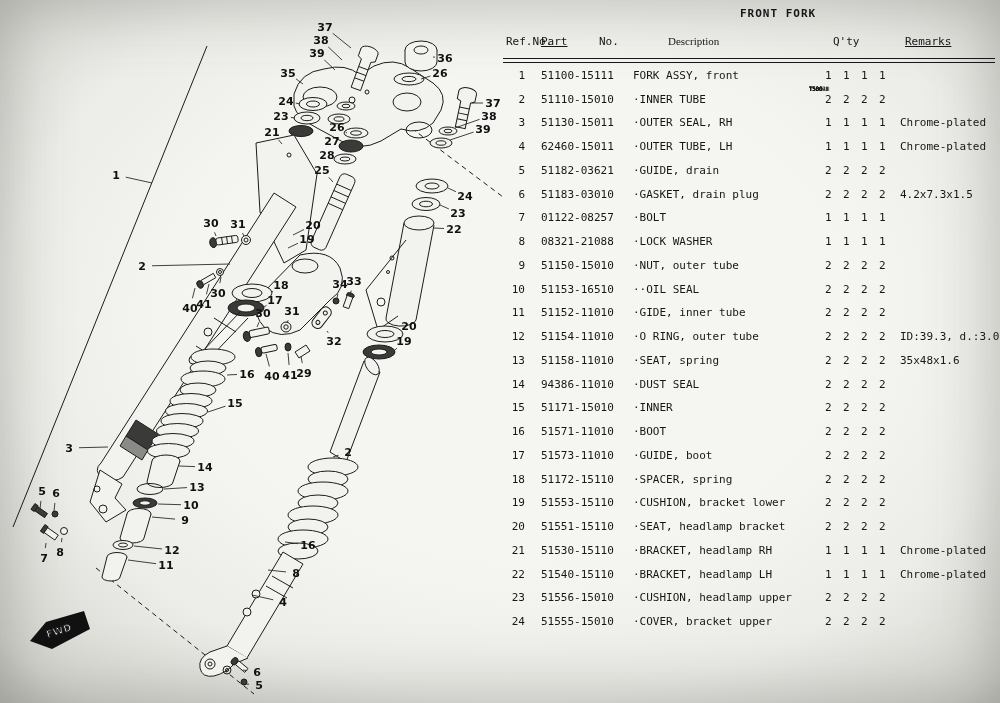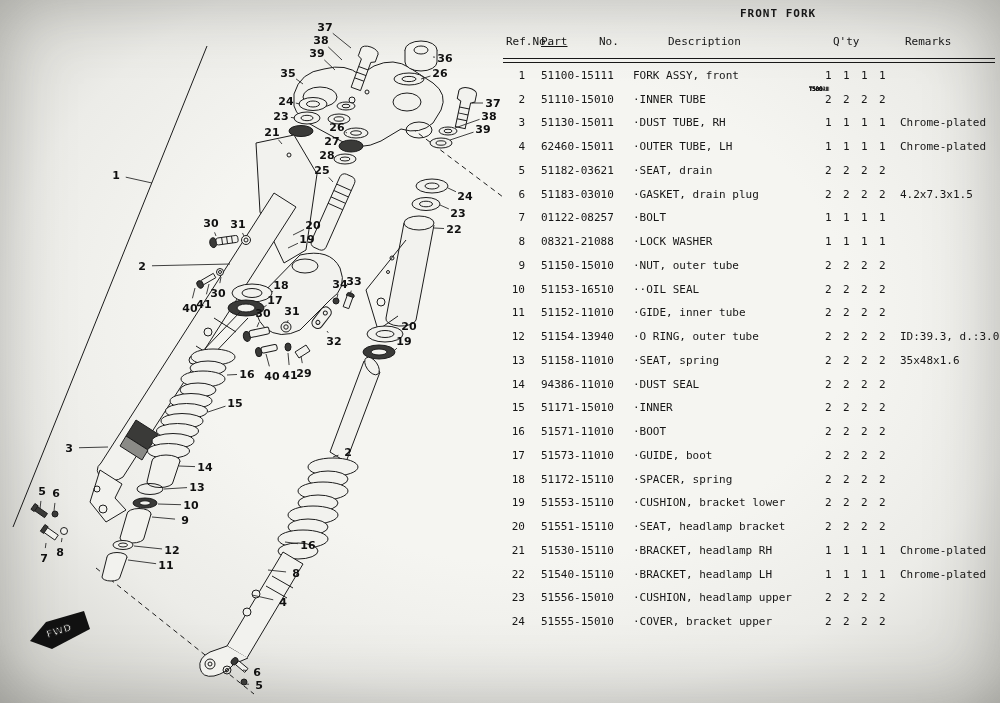--- a/index.html
+++ b/index.html
@@ -14,21 +14,21 @@
   .ln{stroke:#1c1c1c;stroke-width:1;fill:none;}
   .fillp{fill:#f2f2ee;}
   .dk{fill:#3a3a38;}
   #callouts text{font-family:"DejaVu Sans",sans-serif;font-weight:bold;font-size:11px;fill:#101010;text-anchor:middle;stroke:none;}
   #callouts line{stroke:#2b2b2b;stroke-width:0.9;}
   .fwd-text{font-family:"DejaVu Sans",sans-serif;font-weight:bold;font-size:9.5px;fill:#f4f4f0;letter-spacing:.5px;}
 
   .table-pane{position:absolute;left:503px;top:0;width:497px;height:629px;font-size:11px;line-height:1;}
   .tbl-title{position:absolute;left:237px;top:8px;font-weight:bold;letter-spacing:1px;white-space:nowrap;}
   .thead span{position:absolute;top:36px;white-space:nowrap;}
-  .h-ref{left:3px;} .h-part{left:38px;text-decoration:underline;} .h-no{left:96px;} .h-desc{left:165px;} .h-qty{left:330px;} .h-rem{left:402px;}
+  .h-ref{left:3px;} .h-part{left:38px;text-decoration:underline;} .h-no{left:96px;} .h-desc{left:165px;font-family:Liberation Serif, serif;} .h-qty{left:330px;} .h-rem{left:402px;text-decoration:underline;}
   .h-models{position:absolute;left:306px;top:50px;font-size:6px;letter-spacing:-.3px;white-space:nowrap;}
   .h-models span{margin-right:3px;}
   .rule{position:absolute;left:0;top:58px;width:492px;height:2.5px;border-top:1.7px solid #181818;border-bottom:1px solid #181818;}
   #rows{position:absolute;left:0;top:63px;width:497px;}
   .row{position:relative;height:23.75px;}
   .row span{position:absolute;top:50%;transform:translateY(-50%);white-space:nowrap;}
   .c-ref{left:0;width:22px;text-align:right;}
   .c-part{left:38px;}
   .c-desc{left:130px;}
   .q0{left:322px;} .q1{left:340px;} .q2{left:358px;} .q3{left:376px;}
@@ -446,41 +446,41 @@
           <span class="c-desc">·INNER TUBE</span>
           <span class="c-q q0">2</span>
           <span class="c-q q1">2</span>
           <span class="c-q q2">2</span>
           <span class="c-q q3">2</span>
           <span class="c-rem"></span>
         </div>
         <div class="row">
           <span class="c-ref">3</span>
           <span class="c-part">51130-15011</span>
-          <span class="c-desc">·DUST TUBE, RH</span>
+          <span class="c-desc">·OUTER SEAL, RH</span>
           <span class="c-q q0">1</span>
           <span class="c-q q1">1</span>
           <span class="c-q q2">1</span>
           <span class="c-q q3">1</span>
           <span class="c-rem">Chrome-plated</span>
         </div>
         <div class="row">
           <span class="c-ref">4</span>
           <span class="c-part">62460-15011</span>
           <span class="c-desc">·OUTER TUBE, LH</span>
           <span class="c-q q0">1</span>
           <span class="c-q q1">1</span>
           <span class="c-q q2">1</span>
           <span class="c-q q3">1</span>
           <span class="c-rem">Chrome-plated</span>
         </div>
         <div class="row">
           <span class="c-ref">5</span>
           <span class="c-part">51182-03621</span>
-          <span class="c-desc">·SEAT, drain</span>
+          <span class="c-desc">·GUIDE, drain</span>
           <span class="c-q q0">2</span>
           <span class="c-q q1">2</span>
           <span class="c-q q2">2</span>
           <span class="c-q q3">2</span>
           <span class="c-rem"></span>
         </div>
         <div class="row">
           <span class="c-ref">6</span>
           <span class="c-part">51183-03010</span>
           <span class="c-desc">·GASKET, drain plug</span>
@@ -535,21 +535,21 @@
           <span class="c-part">51152-11010</span>
           <span class="c-desc">·GIDE, inner tube</span>
           <span class="c-q q0">2</span>
           <span class="c-q q1">2</span>
           <span class="c-q q2">2</span>
           <span class="c-q q3">2</span>
           <span class="c-rem"></span>
         </div>
         <div class="row">
           <span class="c-ref">12</span>
-          <span class="c-part">51154-13940</span>
+          <span class="c-part">51154-11010</span>
           <span class="c-desc">·O RING, outer tube</span>
           <span class="c-q q0">2</span>
           <span class="c-q q1">2</span>
           <span class="c-q q2">2</span>
           <span class="c-q q3">2</span>
           <span class="c-rem">ID:39.3, d.:3.0</span>
         </div>
         <div class="row">
           <span class="c-ref">13</span>
           <span class="c-part">51158-11010</span>

